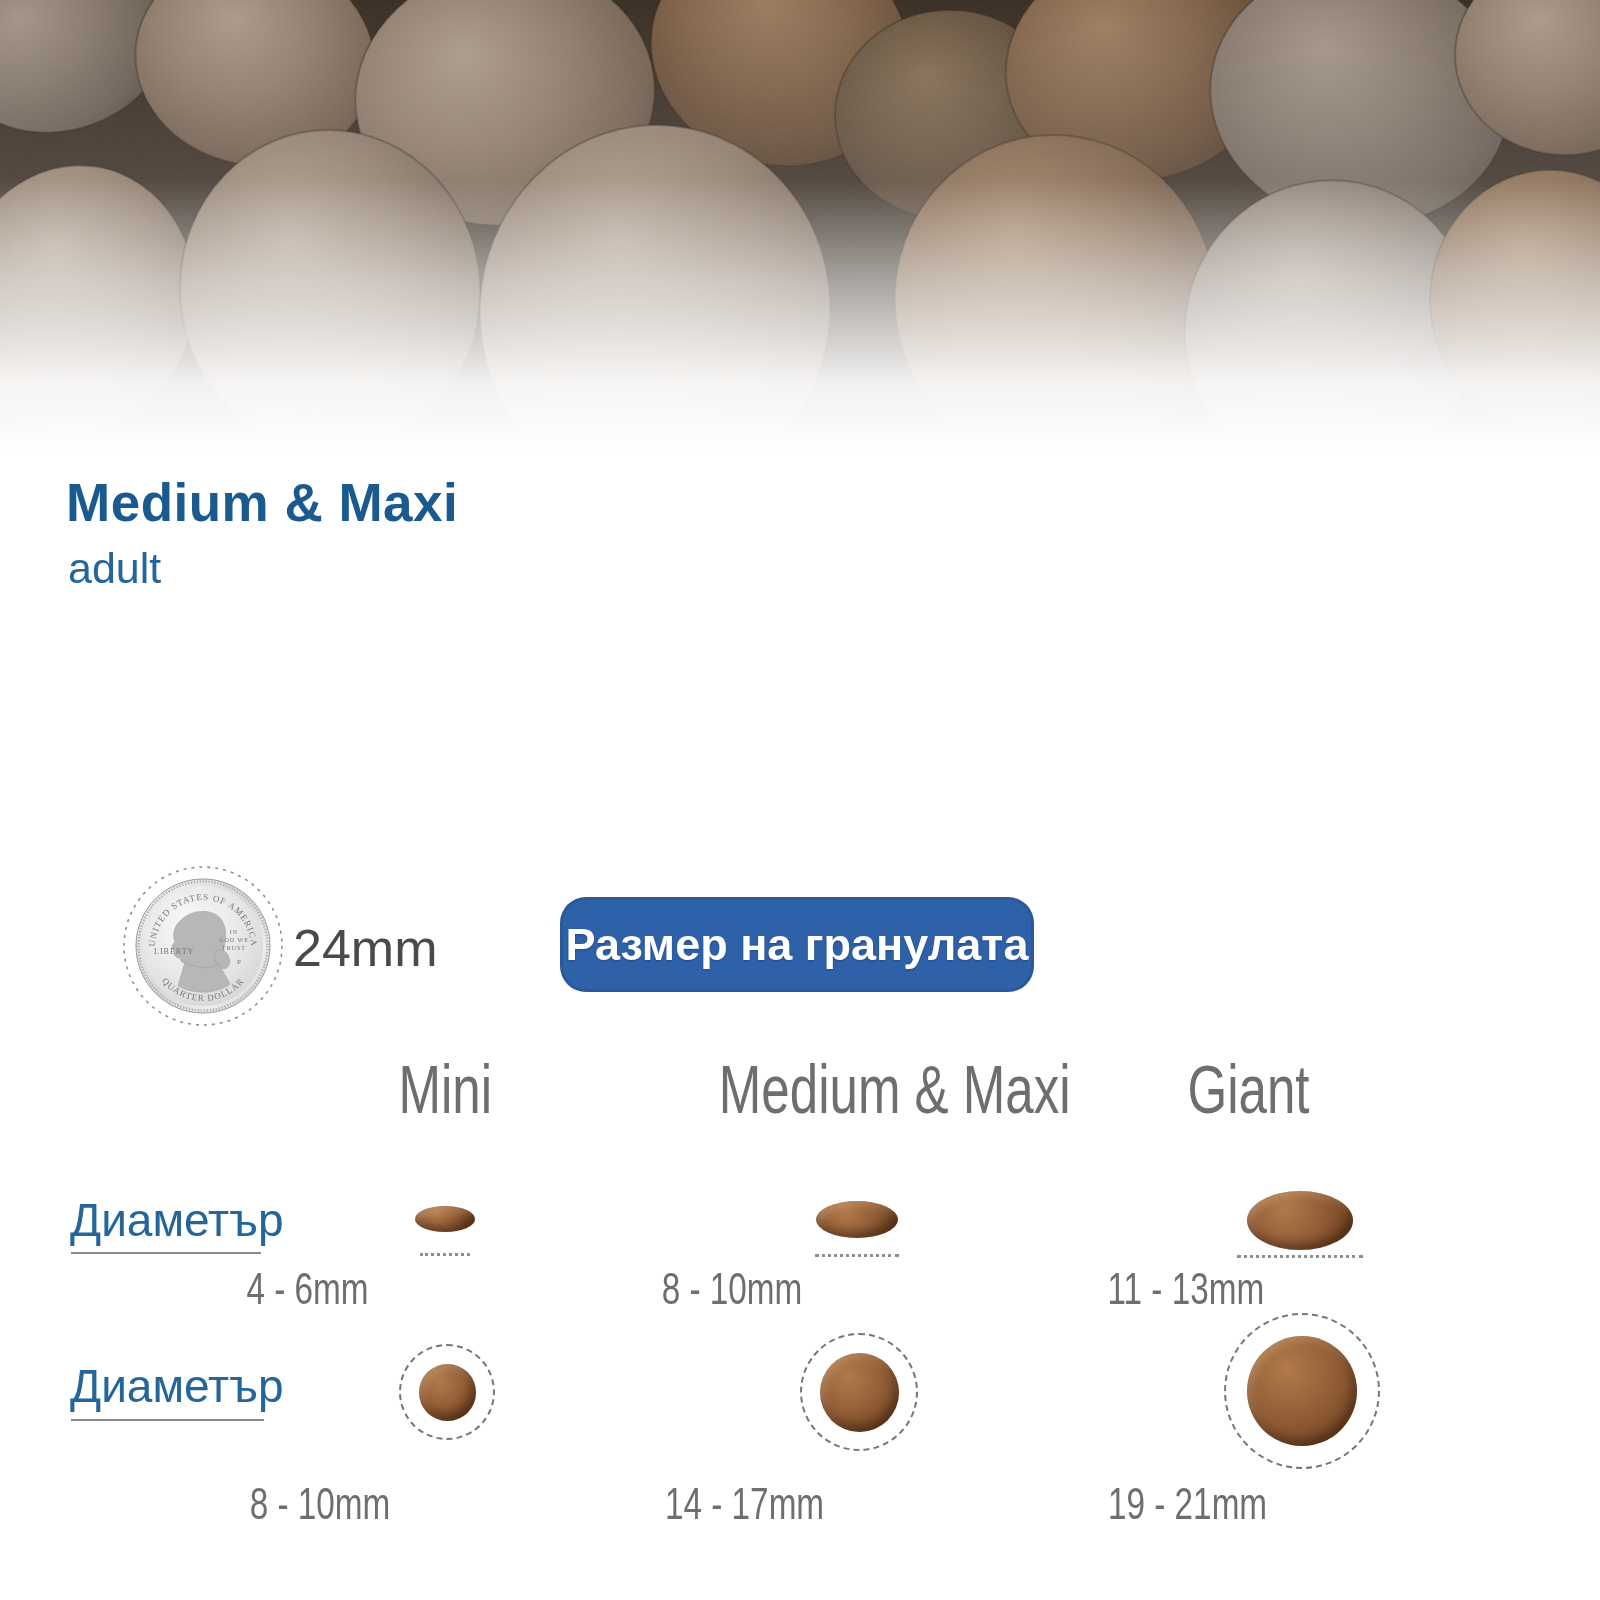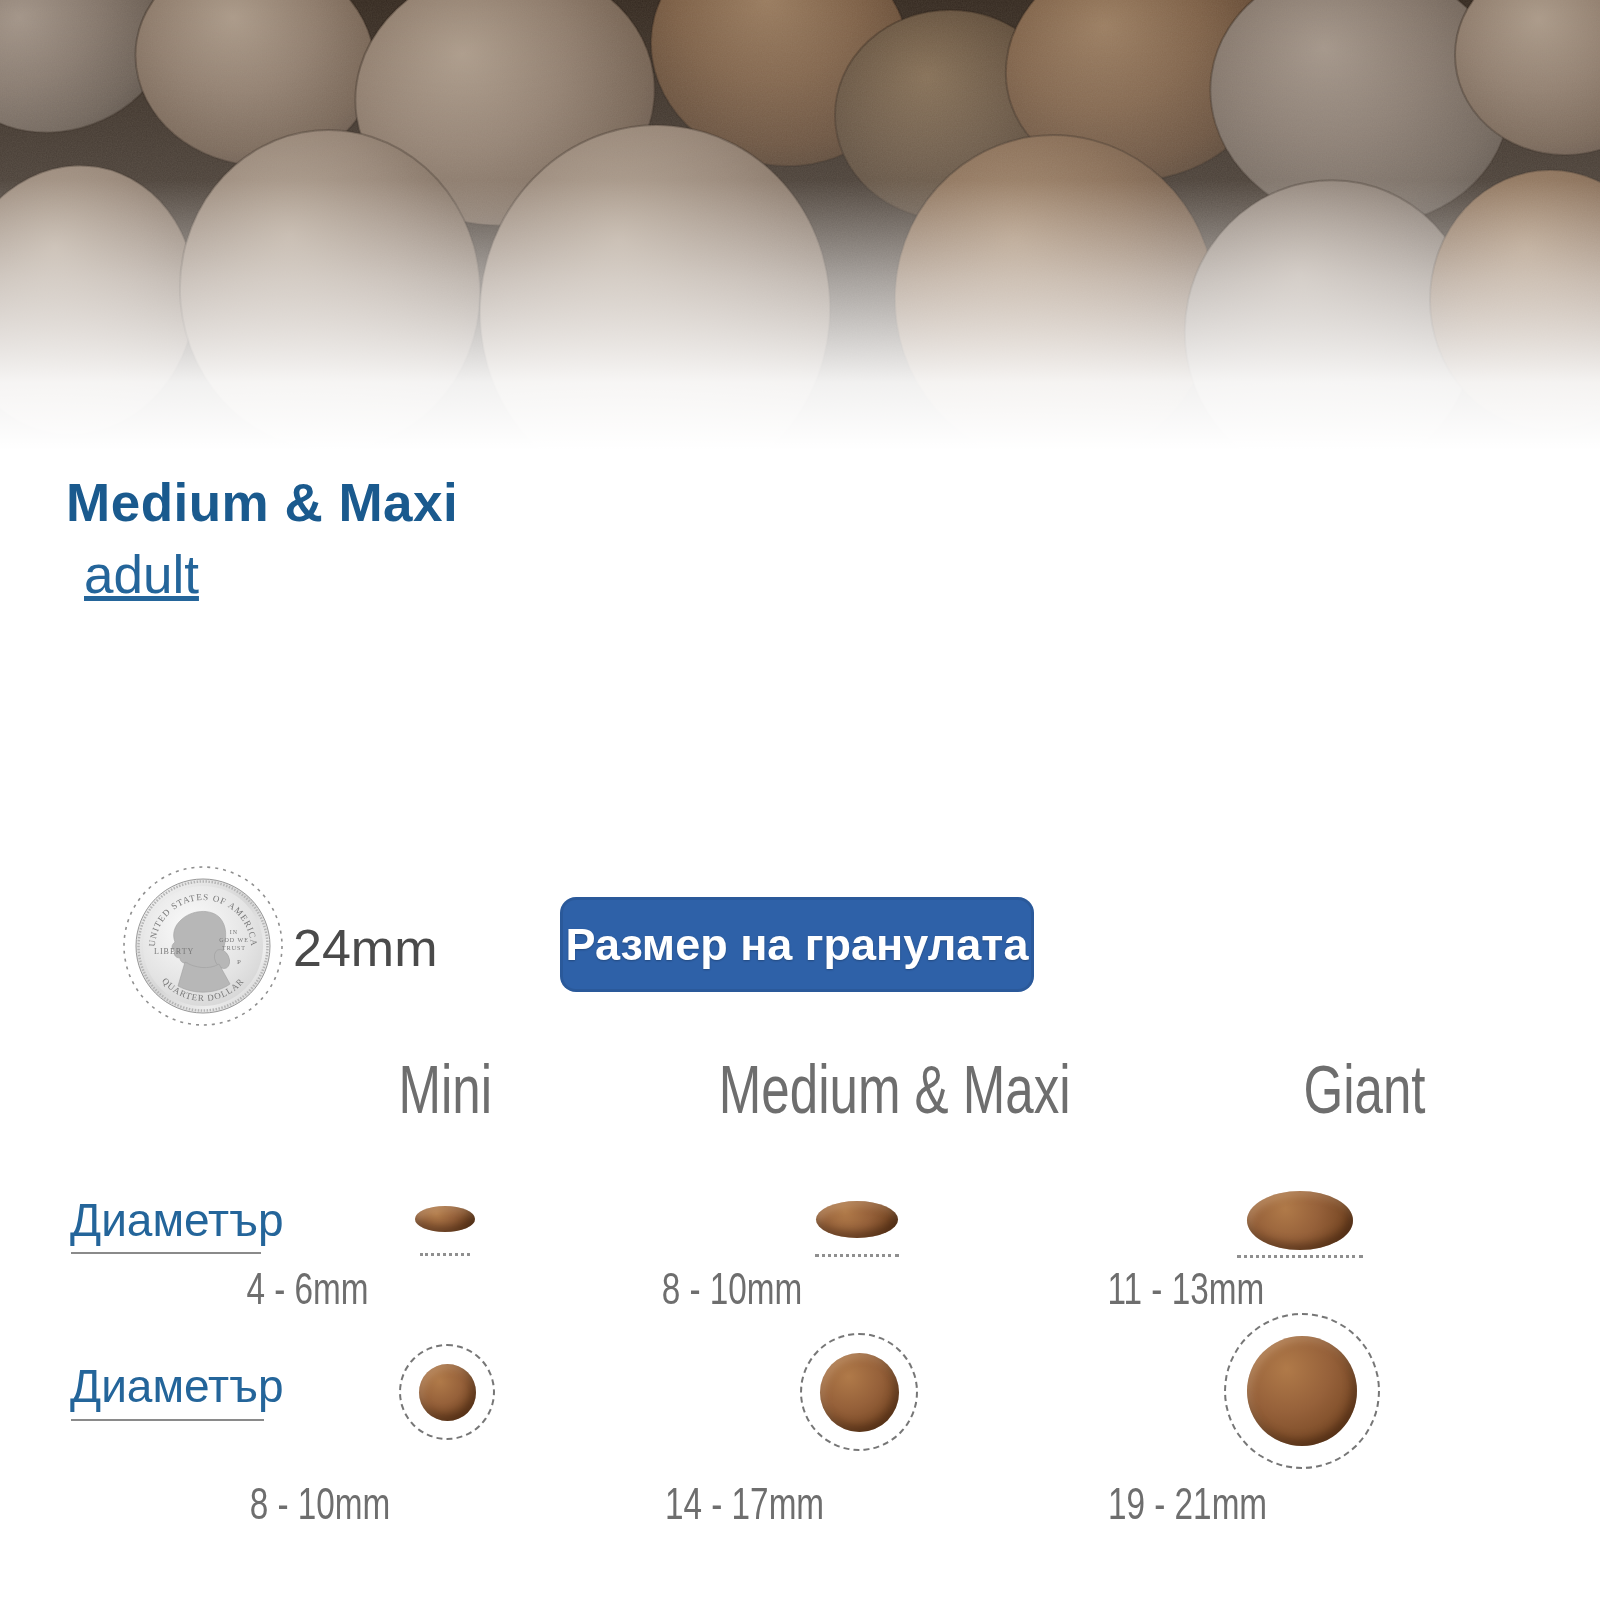--- a/index.html
+++ b/index.html
@@ -2,33 +2,33 @@
 <html><head>
 <meta charset="utf-8">
 <style>
   html,body{margin:0;padding:0;background:#fff;}
   .canvas{position:relative;width:1600px;height:1600px;background:#fff;overflow:hidden;
           font-family:"Liberation Sans",sans-serif;}
   
   .hero{position:absolute;left:0;top:0;width:1600px;height:450px;}
   
   .title{position:absolute;left:66px;top:472px;font-size:53px;font-weight:bold;color:#1a5a8e;letter-spacing:.5px;}
-  .subtitle{position:absolute;left:84px;top:544px;font-size:53px;color:#24659a;text-decoration:underline;}
+  .subtitle{position:absolute;left:68px;top:544px;font-size:43px;color:#24659a;}
   
   .coin-svg{position:absolute;left:121px;top:864px;}
   .coin-size{position:absolute;left:293px;top:918px;font-size:52px;color:#4a4a4a;}
   
   .badge{position:absolute;left:560px;top:897px;width:474px;height:95px;background:#2e61a8;
-         border-radius:16px;display:flex;align-items:center;justify-content:center;
+         border-radius:26px;display:flex;align-items:center;justify-content:center;
          box-shadow:inset 0 0 0 3px rgba(0,0,0,.08);}
   .badge span{color:#ffffff;font-weight:bold;font-size:45px;text-shadow:0 1px 2px rgba(0,0,0,.25);}
   
   .cond{display:inline-block;transform:scaleX(.74);transform-origin:50% 50%;white-space:nowrap;}
   .col-head{position:absolute;top:1050px;width:440px;text-align:center;font-size:69px;color:#6e6e6e;}
-  .ch-mini{left:225px}.ch-med{left:657px}.ch-giant{left:1144px}
+  .ch-mini{left:225px}.ch-med{left:657px}.ch-giant{left:1028px}
   .mlabel{position:absolute;width:440px;text-align:left;font-size:45px;color:#6e6e6e;}
   .t-row{top:1263px}.d-row{top:1478px}
   .m-c1{left:225px}.m-c2{left:637px}.m-c3{left:1080px}
   
   .row-label{position:absolute;left:70px;font-size:46px;color:#24659a;}
   .r1{top:1193px}.r2{top:1359px}
   .row-underline{position:absolute;left:71px;border-top:2px solid #8a8a8a;height:0;}
   .u1{top:1252px;width:190px}.u2{top:1419px;width:193px}
   
   .kib{border-radius:50%;

